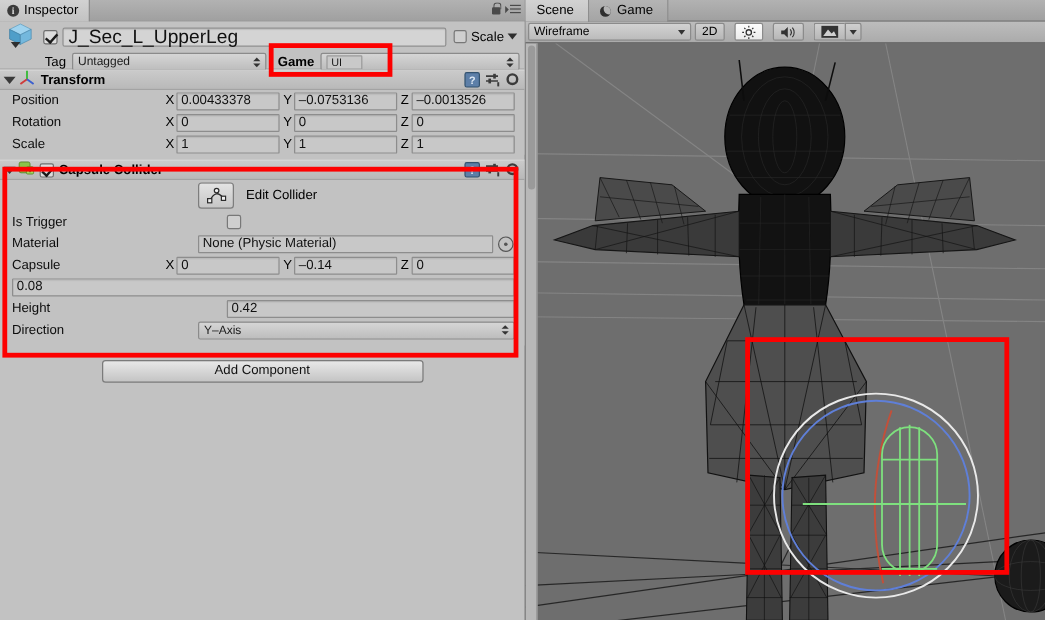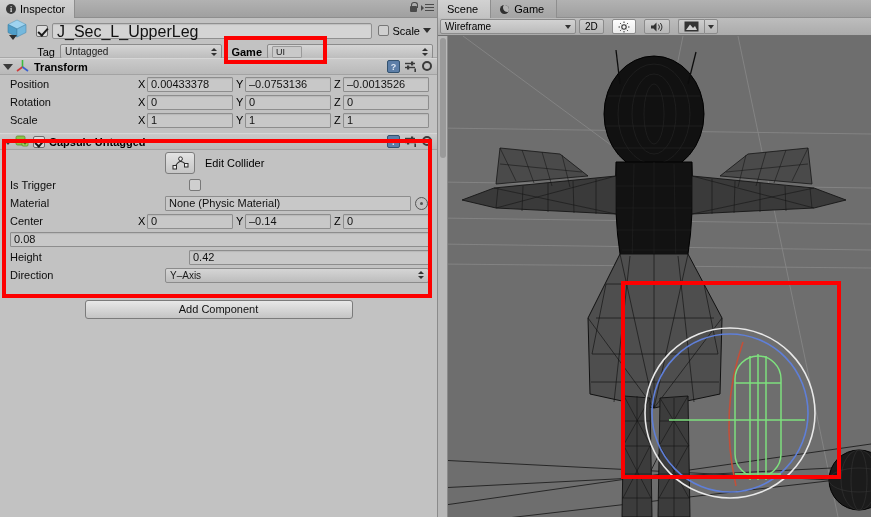--- a/index.html
+++ b/index.html
@@ -358,21 +358,21 @@
         <span class="foldout"></span>
         <span>
           <svg width="14" height="14" viewBox="0 0 14 14">
             <rect x="1" y="2" width="9" height="9" rx="1.5" fill="#8bc34a" stroke="#5e8a2f" stroke-width="0.8"></rect>
             <rect x="7" y="6" width="6" height="6" rx="1" fill="#a5d65f" stroke="#5e8a2f" stroke-width="0.8"></rect>
             <line x1="10" y1="7.5" x2="10" y2="10.5" stroke="#3c5e1c" stroke-width="1.2"></line>
             <line x1="8.5" y1="9" x2="11.5" y2="9" stroke="#3c5e1c" stroke-width="1.2"></line>
           </svg>
         </span>
         <span class="obj-check checked" style="margin-left:4px;"></span>
-        <span class="comp-title" style="margin-left:0;">Capsule Untagged</span>
+        <span class="comp-title" style="margin-left:0;">Capsule Collider</span>
         <span class="comp-hdr-right">
           <span class="ic-help">?</span>
           <span class="ic-preset">
             <svg width="13" height="13" viewBox="0 0 13 13">
               <line x1="1" y1="3.5" x2="11" y2="3.5" stroke="#3b3b3b" stroke-width="1.4"></line>
               <line x1="1" y1="7.5" x2="11" y2="7.5" stroke="#3b3b3b" stroke-width="1.4"></line>
               <rect x="7" y="1.5" width="2.2" height="4" fill="#3b3b3b"></rect>
               <rect x="3" y="5.5" width="2.2" height="4" fill="#3b3b3b"></rect>
               <rect x="10.4" y="8.5" width="1.6" height="3.5" fill="#3b3b3b"></rect>
             </svg>
@@ -401,21 +401,21 @@
         <span class="chk-trigger"></span>
       </div>
 
       <div class="matrow">
         <span class="row-lbl">Material</span>
         <span class="objfield">None (Physic Material)</span>
         <span class="picker"></span>
       </div>
 
       <div class="row">
-        <span class="row-lbl">Center</span>
+        <span class="row-lbl">Capsule</span>
         <span class="xyz">
           <span class="axis">X</span>
           <span class="field axis-f">0</span>
           <span class="axis">Y</span>
           <span class="field axis-f">–0.14</span>
           <span class="axis">Z</span>
           <span class="field axis-f">0</span>
         </span>
       </div>
 

